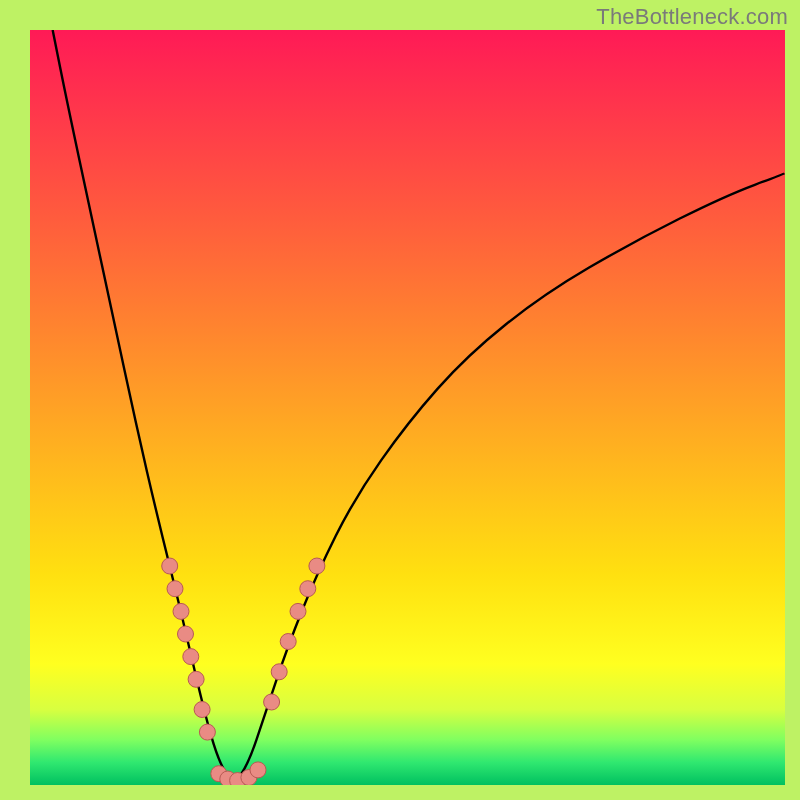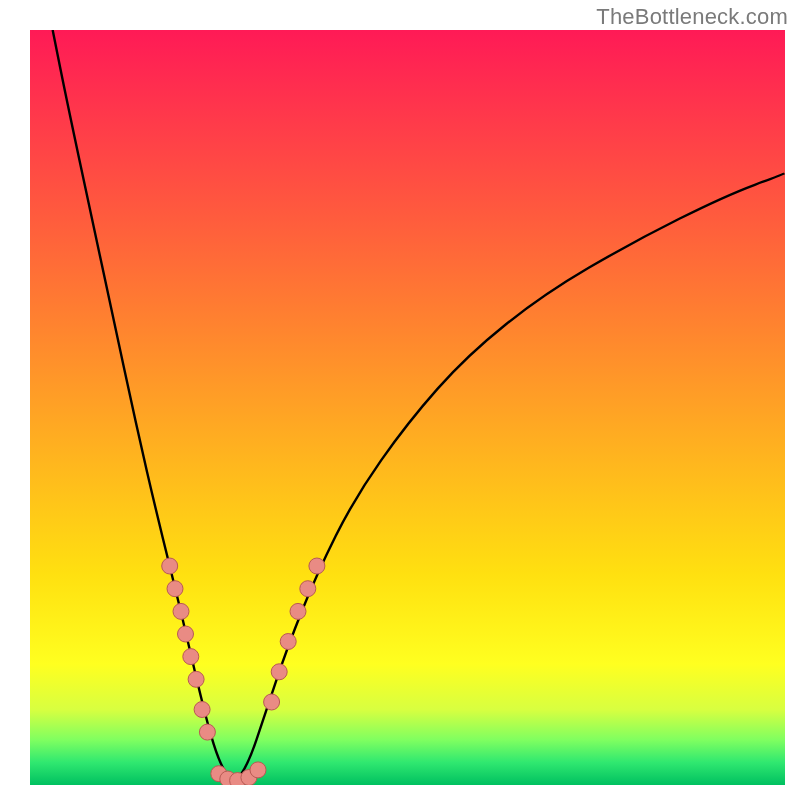--- a/index.html
+++ b/index.html
@@ -10,21 +10,21 @@
     background: #000;
     overflow: hidden;
     font-family: Arial, Helvetica, sans-serif;
   }
   .frame {
     position: absolute;
     left: 0;
     top: 0;
     width: 800px;
     height: 800px;
-    background: #ffffff;
+    background: #bef264;
   }
   .plot-area {
     position: absolute;
     left: 30px;
     top: 30px;
     width: 755px;
     height: 755px;
     overflow: hidden;
   }
   .gradient {

